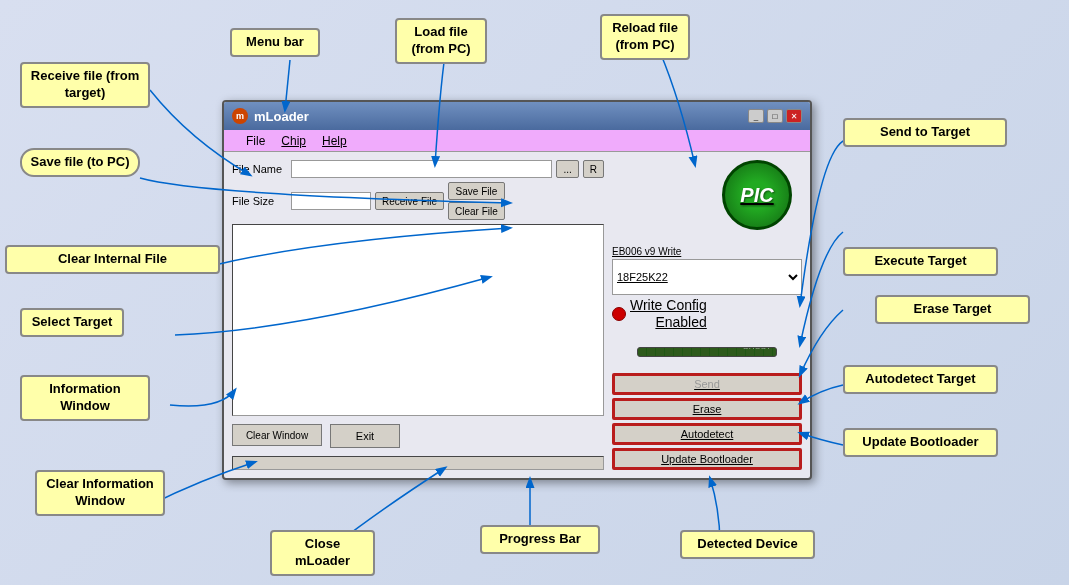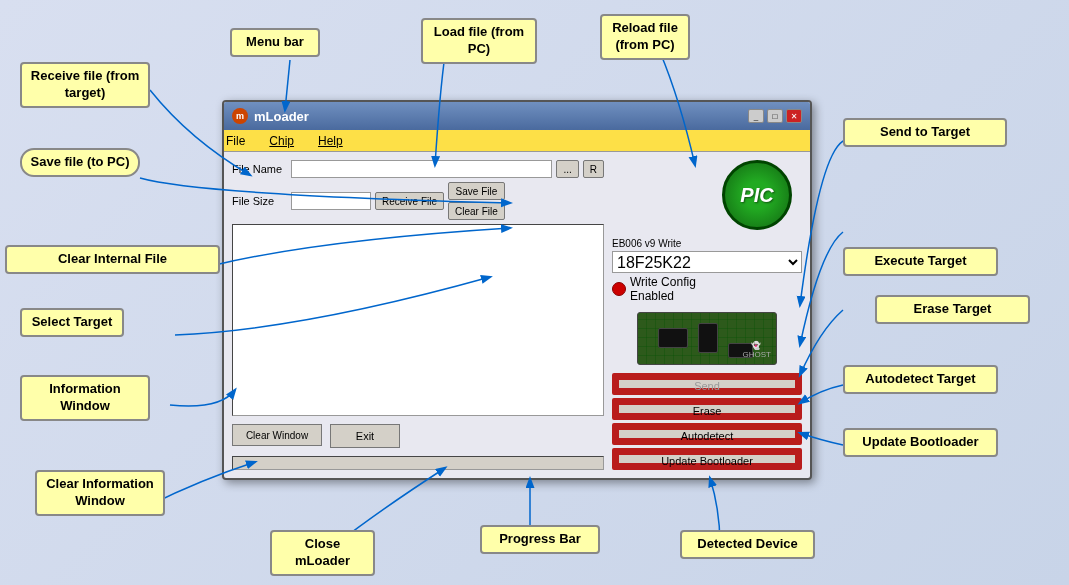--- a/index.html
+++ b/index.html
@@ -72,26 +72,26 @@
       background: #ccc;
       border: 1px solid #888;
       border-radius: 2px;
       font-size: 8px;
       display: flex; align-items: center; justify-content: center;
       cursor: pointer;
     }
     .tb-btn.close { background: #cc2222; color: white; }
 
     .menu-bar {
-      background: #fde047;
+      background: #f0abfc;
       height: 22px;
       display: flex;
       align-items: center;
-      padding: 0 2px;
-      gap: 24px;
+      padding: 0 22px;
+      gap: 16px;
       border-bottom: 1px solid #999;
     }
     .menu-item {
       font-size: 12px;
       cursor: pointer;
       text-decoration: underline;
     }
     .menu-item:first-child { text-decoration: none; }
 
     .window-body {
@@ -178,22 +178,23 @@
       cursor: pointer;
       margin-top: 4px;
       align-self: center;
     }
 
     
     .right-panel {
       width: 190px;
       display: flex;
       flex-direction: column;
-      gap: 8px;
-      align-items: center;
+      gap: 16px;
+      align-items: center;
+      text-decoration: underline;
     }
 
     .pic-logo {
       width: 70px;
       height: 70px;
       background: radial-gradient(circle, #22aa22 30%, #116611 100%);
       border-radius: 50%;
       display: flex;
       align-items: center;
       justify-content: center;
@@ -214,43 +215,44 @@
       font-size: 10px;
       margin-bottom: 2px;
     }
     .device-select-row {
       display: flex;
       align-items: center;
       gap: 3px;
     }
     .device-select {
       flex: 1;
-      height: 22px;
-      font-size: 16px;
+      height: 36px;
+      font-size: 11px;
       border: 1px solid #999;
       background: white;
     }
 
     .config-row {
       display: flex;
       align-items: center;
       gap: 4px;
       width: 100%;
       margin-top: 2px;
     }
     .config-led {
       width: 14px;
       height: 14px;
       background: #cc0000;
       border-radius: 50%;
       border: 1px solid #880000;
     }
     .config-text {
-      font-size: 12px;
+      font-size: 14px;
       line-height: 1.2;
+      text-align: right;
     }
 
     .board-image {
       width: 140px;
       height: 90px;
       background: #2d5a1b;
       border: 1px solid #444;
       border-radius: 3px;
       position: relative;
       overflow: hidden;
@@ -281,21 +283,21 @@
     .action-btns {
       display: flex;
       flex-direction: column;
       gap: 3px;
       width: 100%;
     }
     .action-btn {
       height: 22px;
       font-size: 11px;
       background: #d4d0c8;
-      border: 7px solid #b91c1c;
+      border: 3px solid #b91c1c;
       border-radius: 2px;
       cursor: pointer;
       width: 100%;
     }
     .action-btn:disabled {
       color: #999;
     }
 
     
     .arrows-svg {
@@ -308,21 +310,21 @@
     }
   </style>
 </head>
 <body>
 
 <div class="label-box" style="left:20px; top:62px; width:130px;">Receive file
 (from target)</div>
 
 <div class="label-box" style="left:230px; top:28px; width:90px;">Menu bar</div>
 
-<div class="label-box" style="left:395px; top:18px; width:116px;margin-left:26px;">Load file
+<div class="label-box" style="left:395px; top:18px; width:92px;">Load file
 (from PC)</div>
 
 <div class="label-box" style="left:600px; top:14px; width:90px;">Reload file
 (from PC)</div>
 
 <div class="label-box" style="left:843px; top:118px; width:164px;">Send to Target</div>
 
 <div class="label-box" style="left:20px; top:148px; width:120px;border-radius:14px;">Save file
 (to PC)</div>
 

